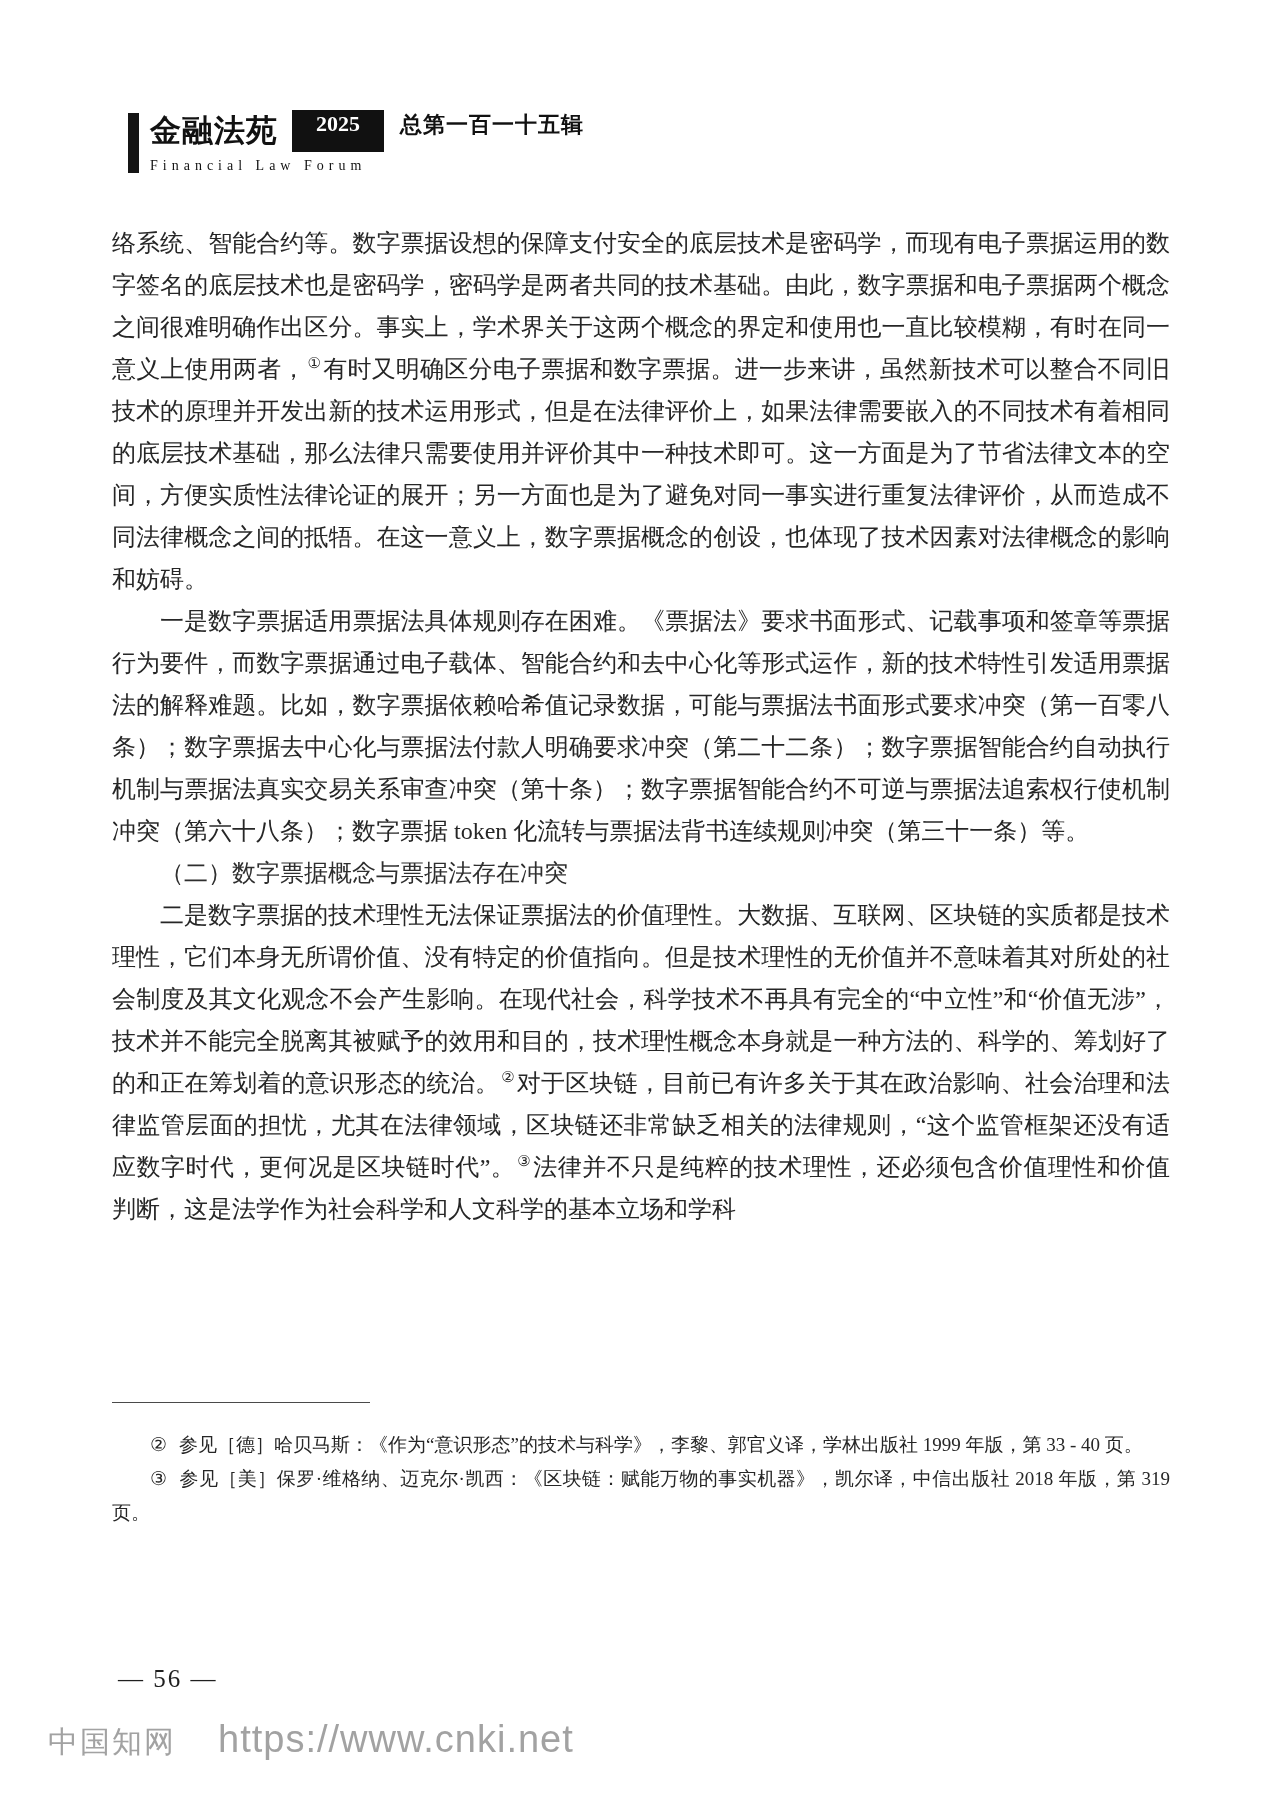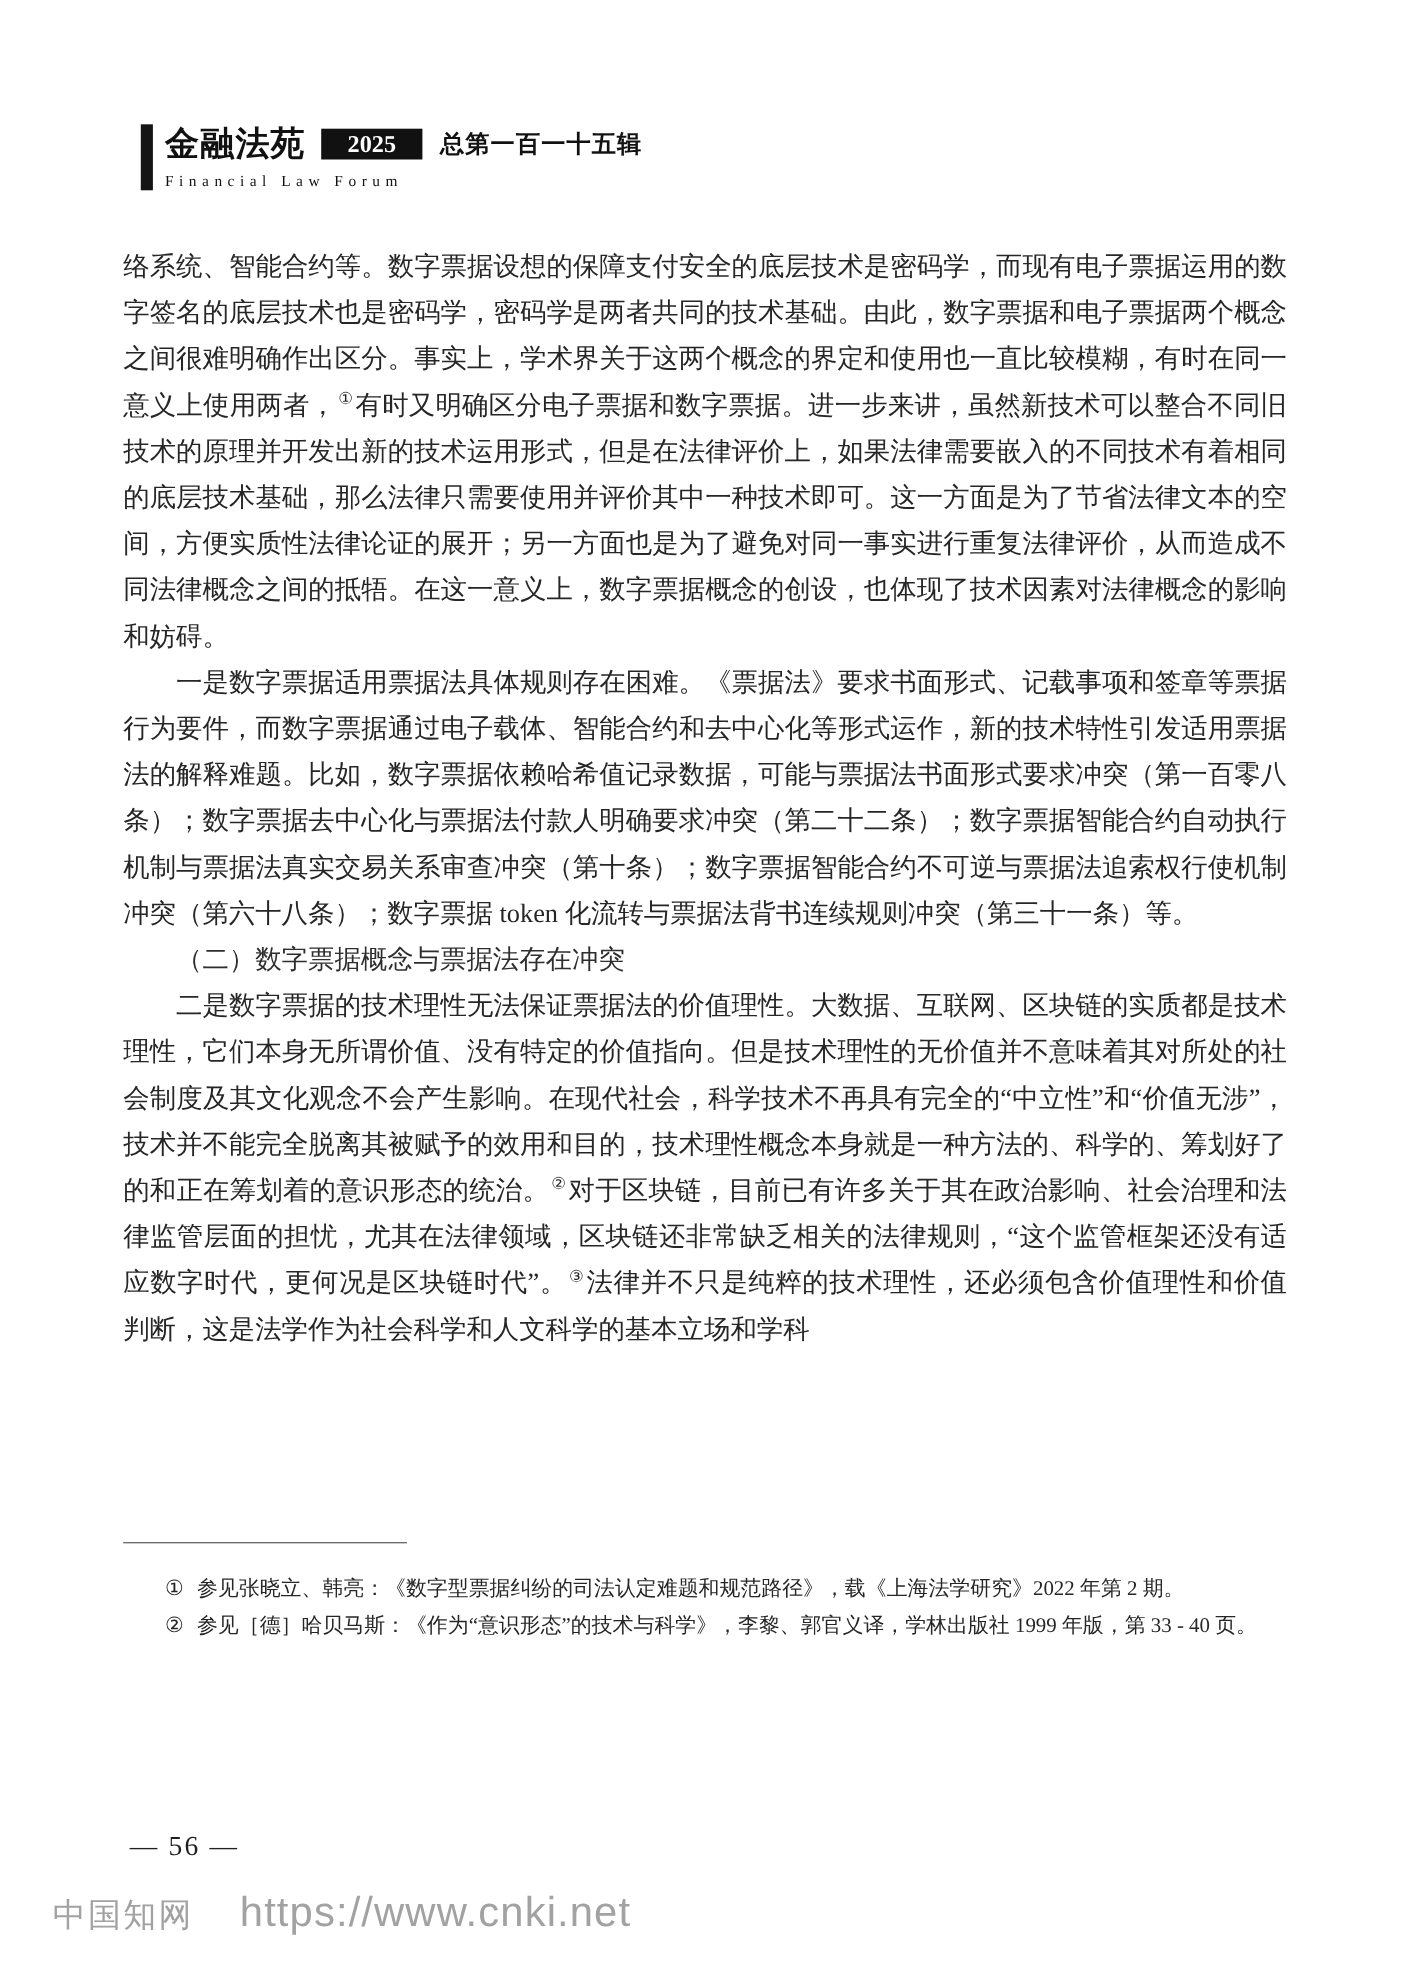--- a/index.html
+++ b/index.html
@@ -12,21 +12,21 @@
     overflow: hidden;
   }
 
   
   .header { position: absolute; left: 128px; top: 110px; }
   .header-bar {
     position: absolute; left: 0; top: 3px;
     width: 11px; height: 60px; background: #151515;
   }
   .header-content { margin-left: 22px; }
-  .header-line1 { display: flex; align-items: center; }
+  .header-line1 { display: flex; }
   .journal-title-cn {
     font-family: "Liberation Sans", sans-serif;
     font-weight: bold; font-size: 31px; color: #111;
     letter-spacing: 1px;
   }
   .year-badge {
     background: #111; color: #fff;
     font-family: "Liberation Serif", serif;
     font-weight: bold; font-size: 22px;
     padding: 1px 24px; margin-left: 14px;
@@ -103,21 +103,21 @@
 
 <div class="article">
     <p class="para continuation">络系统、智能合约等。数字票据设想的保障支付安全的底层技术是密码学，而现有电子票据运用的数字签名的底层技术也是密码学，密码学是两者共同的技术基础。由此，数字票据和电子票据两个概念之间很难明确作出区分。事实上，学术界关于这两个概念的界定和使用也一直比较模糊，有时在同一意义上使用两者，<sup class="fnref">①</sup>有时又明确区分电子票据和数字票据。进一步来讲，虽然新技术可以整合不同旧技术的原理并开发出新的技术运用形式，但是在法律评价上，如果法律需要嵌入的不同技术有着相同的底层技术基础，那么法律只需要使用并评价其中一种技术即可。这一方面是为了节省法律文本的空间，方便实质性法律论证的展开；另一方面也是为了避免对同一事实进行重复法律评价，从而造成不同法律概念之间的抵牾。在这一意义上，数字票据概念的创设，也体现了技术因素对法律概念的影响和妨碍。</p>
     <p class="para body">一是数字票据适用票据法具体规则存在困难。《票据法》要求书面形式、记载事项和签章等票据行为要件，而数字票据通过电子载体、智能合约和去中心化等形式运作，新的技术特性引发适用票据法的解释难题。比如，数字票据依赖哈希值记录数据，可能与票据法书面形式要求冲突（第一百零八条）；数字票据去中心化与票据法付款人明确要求冲突（第二十二条）；数字票据智能合约自动执行机制与票据法真实交易关系审查冲突（第十条）；数字票据智能合约不可逆与票据法追索权行使机制冲突（第六十八条）；数字票据 token 化流转与票据法背书连续规则冲突（第三十一条）等。</p>
     <p class="para heading">（二）数字票据概念与票据法存在冲突</p>
     <p class="para body">二是数字票据的技术理性无法保证票据法的价值理性。大数据、互联网、区块链的实质都是技术理性，它们本身无所谓价值、没有特定的价值指向。但是技术理性的无价值并不意味着其对所处的社会制度及其文化观念不会产生影响。在现代社会，科学技术不再具有完全的“中立性”和“价值无涉”，技术并不能完全脱离其被赋予的效用和目的，技术理性概念本身就是一种方法的、科学的、筹划好了的和正在筹划着的意识形态的统治。<sup class="fnref">②</sup>对于区块链，目前已有许多关于其在政治影响、社会治理和法律监管层面的担忧，尤其在法律领域，区块链还非常缺乏相关的法律规则，“这个监管框架还没有适应数字时代，更何况是区块链时代”。<sup class="fnref">③</sup>法律并不只是纯粹的技术理性，还必须包含价值理性和价值判断，这是法学作为社会科学和人文科学的基本立场和学科</p>
   </div>
 
 <div class="footnote-divider"></div>
 <div class="footnotes">
-    <p><span class="fn-marker">①</span><span>参见张晓立、韩亮：《数字型票据纠纷的司法认定难题和规范路径》，载《上海法学研究》2022 年第 2 期。</span></p>
     <p><span class="fn-marker">②</span><span>参见［德］哈贝马斯：《作为“意识形态”的技术与科学》，李黎、郭官义译，学林出版社 1999 年版，第 33 - 40 页。</span></p>
+    <p><span class="fn-marker">③</span><span>参见［美］保罗·维格纳、迈克尔·凯西：《区块链：赋能万物的事实机器》，凯尔译，中信出版社 2018 年版，第 319 页。</span></p>
   </div>
 
 <div class="page-number">— 56 —</div>
 <div class="watermark">
   <span class="watermark-site">中国知网</span>
   <span class="watermark-url">https://www.cnki.net</span>
 </div>
 
 </body></html>

